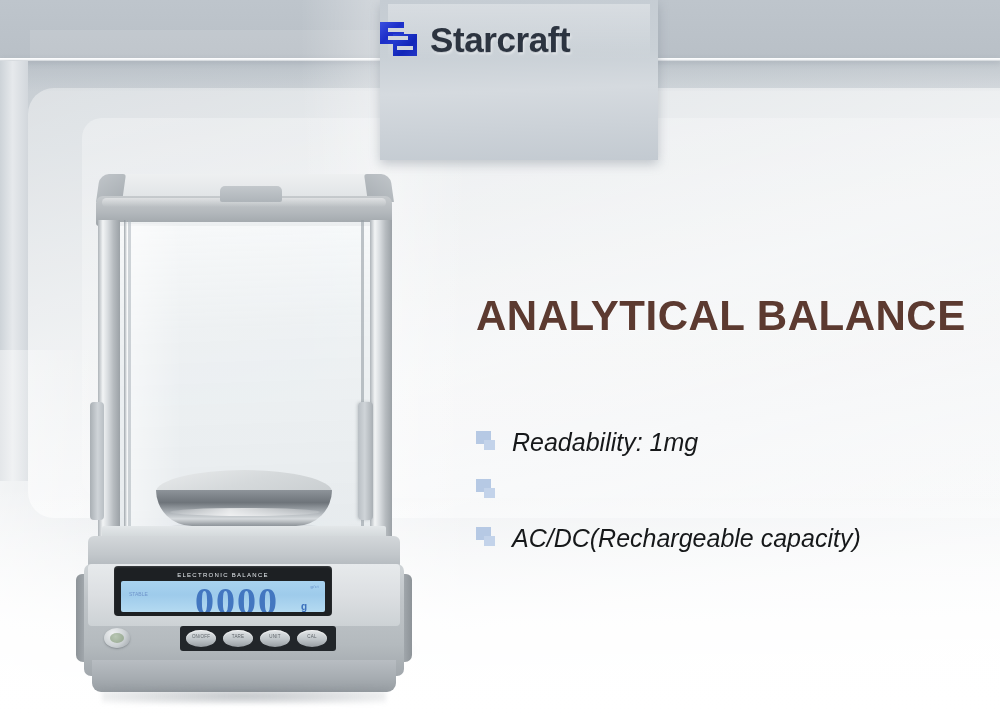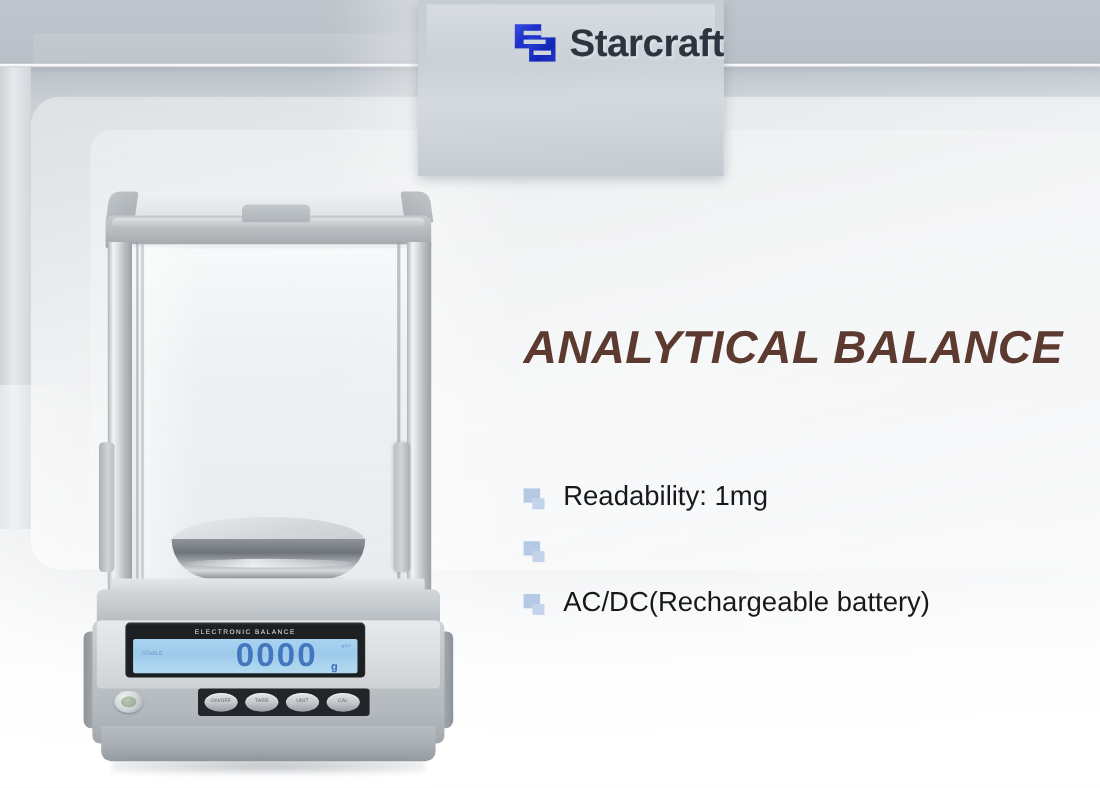--- a/index.html
+++ b/index.html
@@ -63,22 +63,21 @@
     background: linear-gradient(180deg, rgba(255,255,255,0.0) 0%, rgba(255,255,255,0.85) 60%, #ffffff 100%);
   }
 
   
   .header-plaque {
     position: absolute;
     left: 380px; top: 0; width: 278px; height: 160px;
     background: linear-gradient(178deg, #c5ccd3 0%, #c9d0d6 34%, #d5dadf 56%, #c3cad1 100%);
     box-shadow: 0 4px 10px rgba(120,130,142,0.40);
     display: flex;
-    flex-direction: column;
-    align-items: flex-end;
+    align-items: flex-start;
   }
   .header-plaque::after {
     content: "";
     position: absolute;
     left: 8px; top: 4px; right: 8px; height: 56px;
     background: linear-gradient(180deg, rgba(255,255,255,0.32), rgba(255,255,255,0));
     pointer-events: none;
   }
   .brand-row {
     margin-top: 20px;
@@ -116,37 +115,37 @@
     text-shadow: 0 1px 1px rgba(255,255,255,0.6);
     position: relative; z-index: 2;
   }
 
   
   .headline {
     position: absolute;
     left: 476px; top: 292px;
     font-size: 42px;
     font-weight: bold;
-    font-style: italic;
     letter-spacing: 0.5px;
     color: #5c3a30;
     text-shadow: 0 1px 1px rgba(255,255,255,0.55);
     white-space: nowrap;
   }
   .spec-list {
     position: absolute;
     left: 476px; top: 418px;
     width: 500px;
     list-style: none;
     margin: 0; padding: 0;
   }
   .spec-item {
     display: flex;
-    align-items: flex-end;
+    align-items: center;
     height: 48px;
+    font-style: italic;
   }
   .spec-bullet {
     position: relative;
     width: 22px; height: 22px;
     margin-right: 14px;
     flex: 0 0 auto;
   }
   .spec-bullet i {
     position: absolute;
     display: block;
@@ -308,23 +307,23 @@
     font-family: "Liberation Sans", sans-serif;
   }
   .lcd-screen {
     left: 63px; top: 421px; width: 204px; height: 31px;
     background: linear-gradient(180deg, #a8d2ef 0%, #9ecbeb 45%, #b4daf1 100%);
     border-radius: 2px;
     overflow: hidden;
   }
   .lcd-digits {
     position: absolute;
-    right: 36px; top: -2px;
-    font-family: Liberation Sans, sans-serif;
-    font-size: 30px;
+    right: 46px; top: -2px;
+    font-family: Liberation Serif, serif;
+    font-size: 38px;
     font-weight: bold;
     letter-spacing: 2px;
     color: #3b6fbc;
     opacity: 0.92;
   }
   .lcd-unit {
     position: absolute;
     right: 18px; bottom: 0px;
     font-size: 10px;
     font-weight: bold;
@@ -434,21 +433,21 @@
       <span class="spec-bullet">
           <i class="big"></i>
           <i class="small"></i>
         </span>
     </li>
     <li class="spec-item">
       <span class="spec-bullet">
           <i class="big"></i>
           <i class="small"></i>
         </span>
-      <span class="spec-text">AC/DC(Rechargeable battery)</span>
+      <span class="spec-text">AC/DC(Rechargeable capacity)</span>
     </li>
   </ul>
 
   <div id="balance">
     <div class="p sc-shadow"></div>
 
     <div class="p sh-top-plate"></div>
     <div class="p sh-corner-l"></div>
     <div class="p sh-corner-r"></div>
     <div class="p sh-top-frame"></div>

